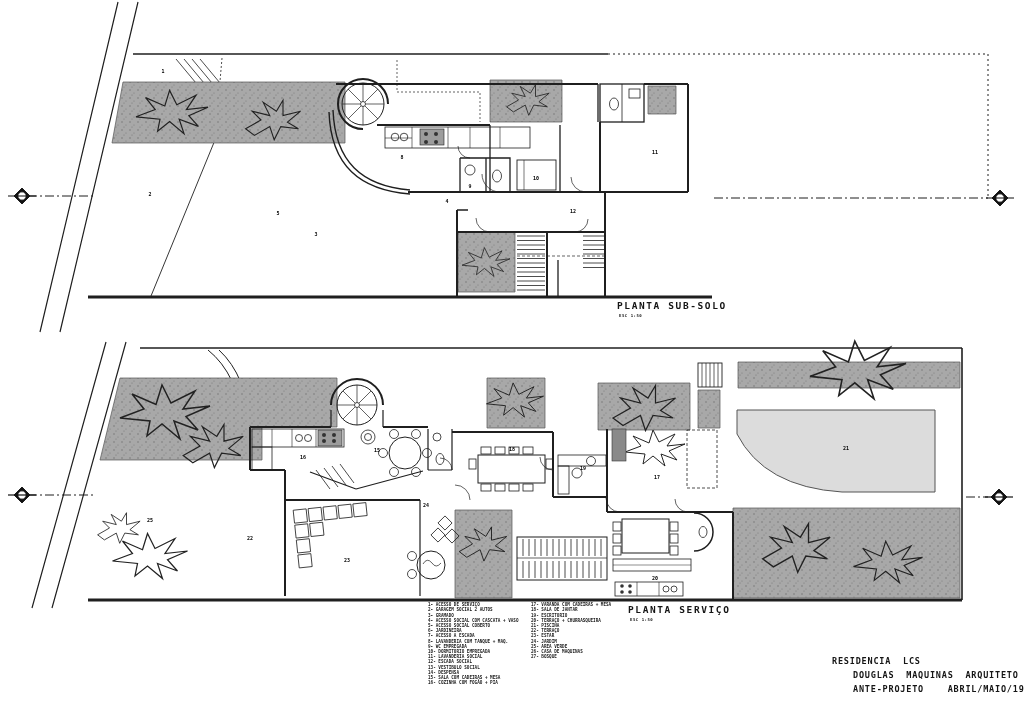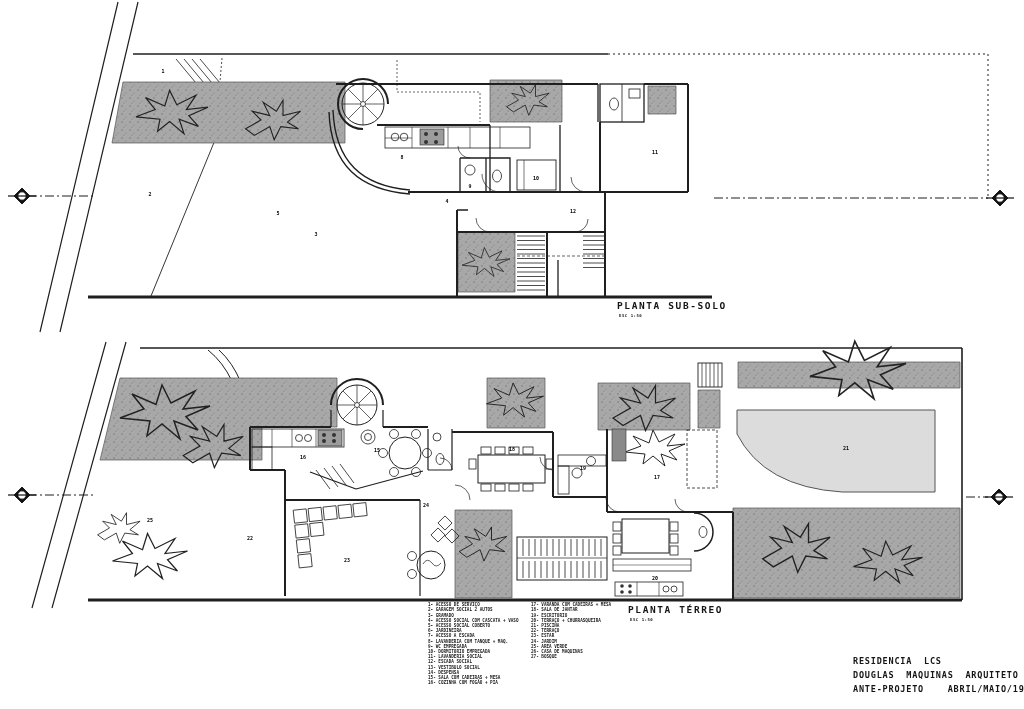--- a/index.html
+++ b/index.html
@@ -1,17 +1,17 @@
 <!DOCTYPE html>
 <html><head>
 <meta charset="utf-8">
 <style>
   html,body{margin:0;padding:0;background:#fff;}
   .sheet{position:relative;width:1024px;height:709px;background:#ffffff;overflow:hidden;
-         font-family:"DejaVu Sans Mono",monospace;}
+         font-family:"DejaVu Sans Mono",monospace;border-radius:21px;}
   svg{position:absolute;left:0;top:0;}
   .txt{position:absolute;color:#151515;white-space:pre;}
   .plan-title{font-weight:bold;font-size:9.5px;letter-spacing:1.6px;}
   .scale-note{font-weight:bold;font-size:8px;transform:scale(.5);transform-origin:0 0;letter-spacing:1px;}
   .tblock{font-weight:bold;font-size:8.5px;letter-spacing:.8px;}
   .legend-col{position:absolute;width:230px;font-weight:bold;font-size:8.6px;line-height:10.4px;
               transform:scale(.5);transform-origin:0 0;color:#1b1b1b;}
   .legend-line{white-space:pre;}
   .rn{position:absolute;font-weight:bold;font-size:9px;color:#000;
       transform:translate(-50%,-50%) scale(.55);}
@@ -232,21 +232,21 @@
     <use href="#secmark" transform="translate(22,196)"></use>
     <use href="#secmark" transform="translate(1000,198)"></use>
     <use href="#secmark" transform="translate(22,495)"></use>
     <use href="#secmark" transform="translate(999,497)"></use>
   </g>
 </svg>
 
 <div class="txt plan-title" style="left:617px;top:300px">PLANTA SUB-SOLO</div>
 <div class="txt scale-note" style="left:619px;top:313px">ESC 1:50</div>
 
-<div class="txt plan-title" style="left:628px;top:604px">PLANTA TÉRREO</div>
+<div class="txt plan-title" style="left:628px;top:604px">PLANTA SERVIÇO</div>
 <div class="txt scale-note" style="left:630px;top:617px">ESC 1:50</div>
 
 <div class="legend-col" style="left:428px;top:602px">
       <div class="legend-line">1- ACESSO DE SERVIÇO</div>
       <div class="legend-line">2- GARAGEM SOCIAL 2 AUTOS</div>
       <div class="legend-line">3- GRAMADO</div>
       <div class="legend-line">4- ACESSO SOCIAL COM CASCATA + VASO</div>
       <div class="legend-line">5- ACESSO SOCIAL COBERTO</div>
       <div class="legend-line">6- JARDINEIRA</div>
       <div class="legend-line">7- ACESSO A ESCADA</div>
@@ -267,21 +267,21 @@
       <div class="legend-line">20- TERRAÇO + CHURRASQUEIRA</div>
       <div class="legend-line">21- PISCINA</div>
       <div class="legend-line">22- TERRAÇO</div>
       <div class="legend-line">23- ESTAR</div>
       <div class="legend-line">24- JARDIM</div>
       <div class="legend-line">25- AREA VERDE</div>
       <div class="legend-line">26- CASA DE MAQUINAS</div>
       <div class="legend-line">27- BOSQUE</div>
     </div>
 
-<div class="txt tblock" style="left:853px;top:656px">RESIDENCIA  LCS</div>
+<div class="txt tblock" style="left:832px;top:656px">RESIDENCIA  LCS</div>
 <div class="txt tblock" style="left:853px;top:670px">DOUGLAS  MAQUINAS  ARQUITETO</div>
 <div class="txt tblock" style="left:853px;top:684px">ANTE-PROJETO    ABRIL/MAIO/1980</div>
 
 <div style="position:absolute;left:0;top:0;width:1024px;height:709px;pointer-events:none">
       <div class="rn" style="left: 163px; top: 71px;">1</div>
       <div class="rn" style="left: 150px; top: 194px;">2</div>
       <div class="rn" style="left: 316px; top: 234px;">3</div>
       <div class="rn" style="left: 447px; top: 201px;">4</div>
       <div class="rn" style="left: 278px; top: 213px;">5</div>
       <div class="rn" style="left: 402px; top: 157px;">8</div>

